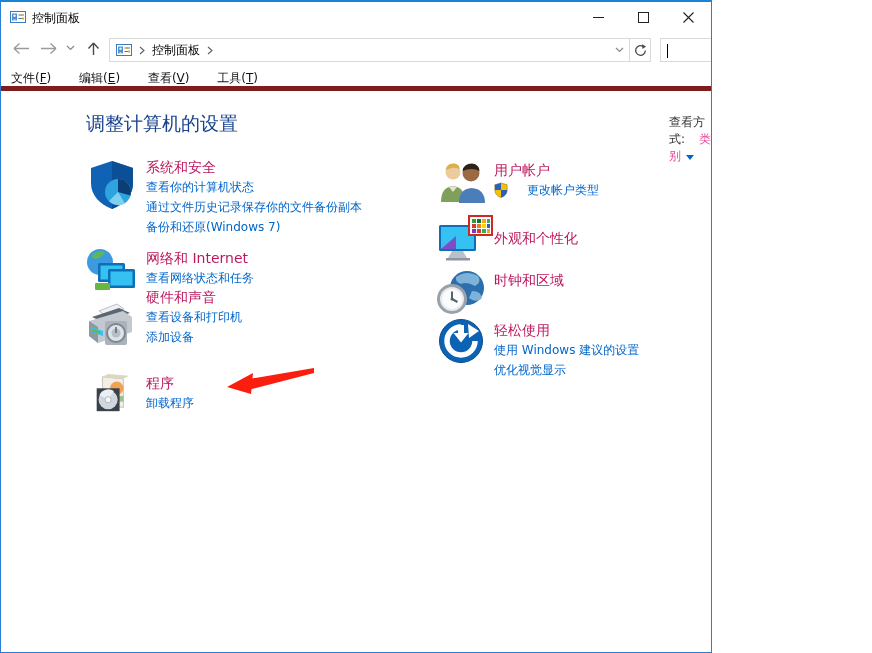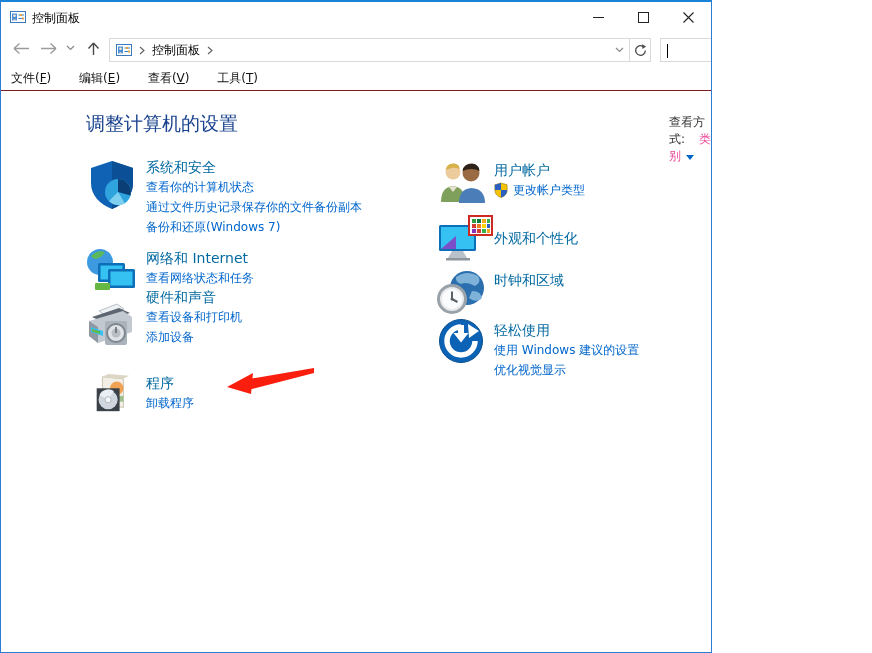--- a/index.html
+++ b/index.html
@@ -32,39 +32,39 @@
                  border:1px solid #d9d9d9; background:#fff; display:flex; align-items:center; justify-content:center; }
   .searchbox { position:absolute; left:659px; top:6px; width:197px; height:24px;
                border:1px solid #d9d9d9; background:#fff; }
   .searchbox input { position:absolute; left:6px; top:2px; width:160px; height:18px;
                border:none; outline:none; font-size:12px; }
   .searchbox .caret { position:absolute; left:6px; top:5px; width:1px; height:14px; background:#000; }
   .searchbox .mag { position:absolute; right:7px; top:5px; }
 
   
   .menubar { position:absolute; top:62px; left:0; width:100%; height:27px; background:#fff;
-             border-bottom:1px solid #7f1d1d; font-size:12px; color:#111; }
+             border-bottom:5px solid #7f1d1d; font-size:12px; color:#111; }
   .menubar .menu-item { display:inline-block; margin-top:6px; margin-left:10px; margin-right:14px; cursor:default; }
   .menubar .mnemonic { text-decoration:underline; }
 
   
   .content { position:absolute; top:89px; left:0; width:100%; height:563px; background:#fff; }
   .page-heading { position:absolute; left:85px; top:20px; font-size:19px; color:#19428e; }
   .viewby { position:absolute; left:668px; top:23px; font-size:12px; }
   .viewby .lbl { color:#333; }
   .viewby .val { color:#ec4899; margin-left:10px; cursor:pointer; }
   .viewby .tri { display:inline-block; width:0; height:0; border-left:4px solid transparent;
                  border-right:4px solid transparent; border-top:5px solid #0066cc; margin-left:5px; }
 
   .cat-icon { position:absolute; cursor:pointer; }
   .cat-text { position:absolute; }
-  .cat-title { font-size:14px; color:#0369a1; line-height:20px; cursor:pointer; display:inline-block; }
+  .cat-title { font-size:14px; color:#be185d; line-height:20px; cursor:pointer; display:inline-block; }
   .cat-link { display:block; font-size:12px; color:#0066cc; line-height:20px; text-decoration:none; cursor:pointer; }
   .cat-link-row { display:flex; align-items:center; gap:5px; line-height:20px; }
-  .cat-link-row .cat-link { line-height:20px; }
+  .cat-link-row .cat-link { line-height:20px;margin-left:14px; }
 
   .annotation-arrow { position:absolute; left:222px; top:358px; pointer-events:none; }
 </style>
 </head>
 <body>
 
 <div class="win">
 
   <div class="titlebar">
     <svg class="app-icon" viewBox="0 0 16 16">

